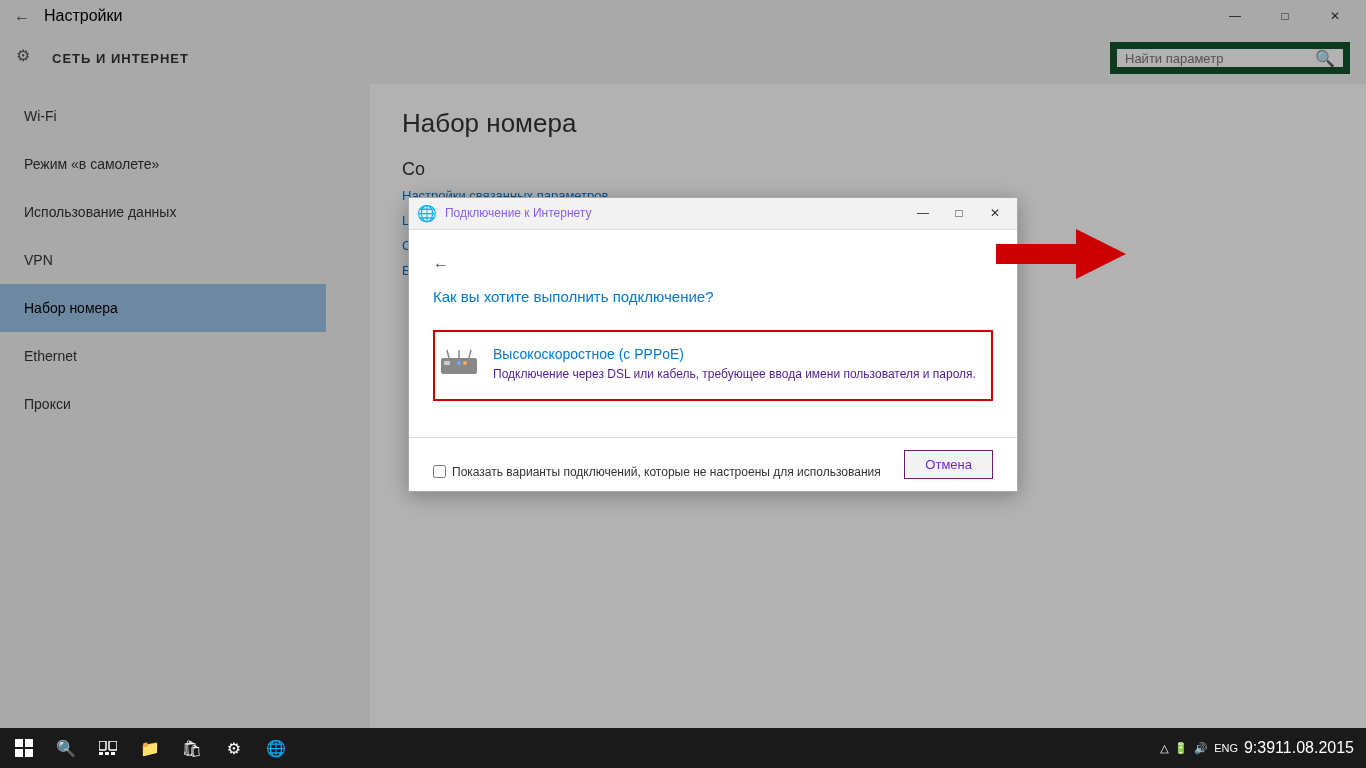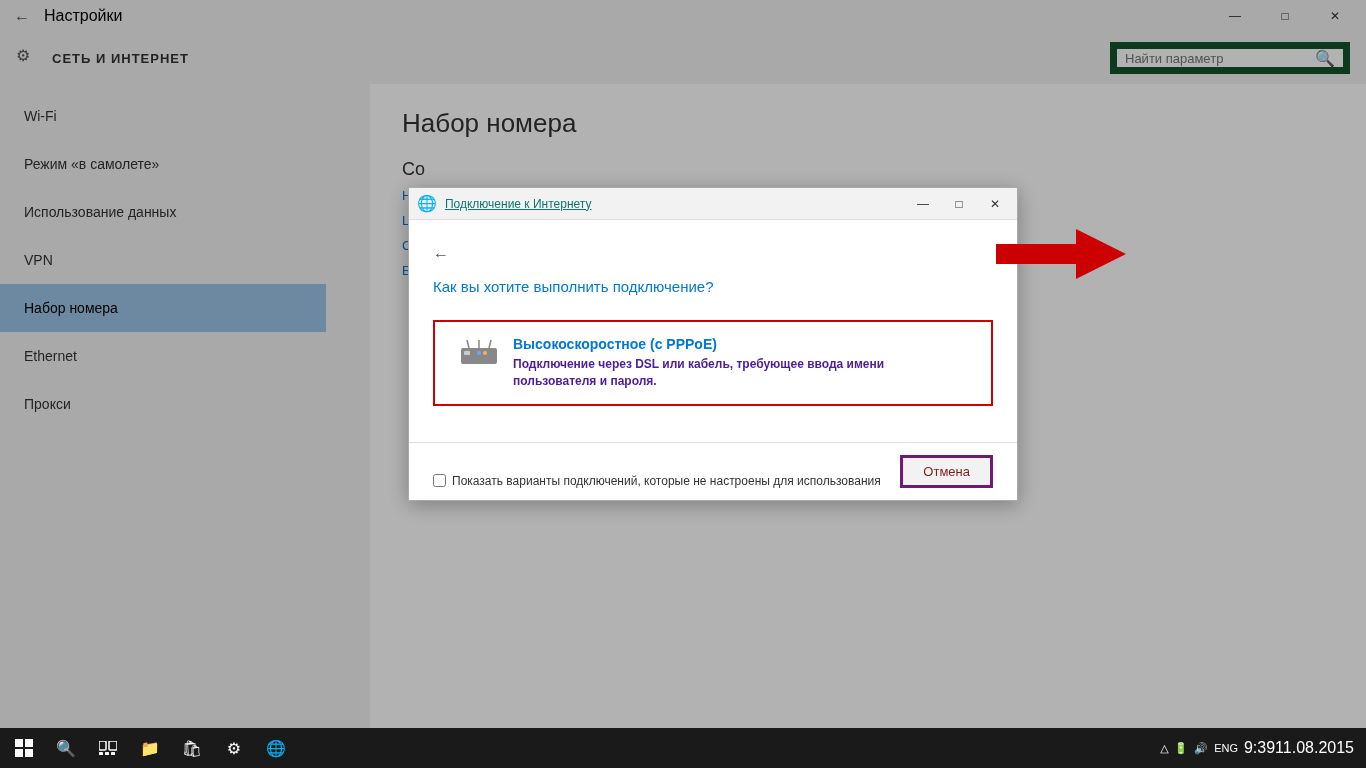--- a/index.html
+++ b/index.html
@@ -223,23 +223,22 @@
       display: flex;
       align-items: center;
       padding: 0 8px;
       gap: 8px;
     }
     .modal-title-icon {
       font-size: 16px;
     }
     .modal-title-text {
       font-size: 12px;
-      color: #0f766e;
+      color: #8b5cf6;
       flex: 1;
-      text-decoration: underline;
     }
     .modal-btn {
       width: 28px;
       height: 28px;
       border: none;
       background: transparent;
       cursor: pointer;
       display: flex;
       align-items: center;
       justify-content: center;
@@ -249,27 +248,26 @@
     .modal-content {
       padding: 24px 24px 16px 24px;
     }
     .modal-question {
       font-size: 15px;
       color: #0078d4;
       margin-bottom: 25px;
     }
     .connection-option {
       border: 2px solid #c00;
-      padding: 14px 24px;
+      padding: 14px 4px;
       display: flex;
       align-items: flex-start;
       gap: 14px;
       cursor: pointer;
       margin-bottom: 20px;
-      font-weight: bold;
     }
     .connection-icon {
       font-size: 28px;
       margin-top: 2px;
       flex-shrink: 0;
     }
     .connection-info {}
     .connection-title {
       font-size: 14px;
       color: #0078d4;
@@ -292,25 +290,25 @@
       align-items: center;
       gap: 6px;
       font-size: 12px;
       color: #333;
     }
     .modal-cancel-area {
       margin-left: auto;
     }
     .cancel-btn {
       padding: 6px 20px;
-      border: 3px solid #701a75;
+      border: 1px solid #701a75;
       background: #f2f2f2;
       cursor: pointer;
       font-size: 13px;
-      color: #7f1d1d;
+      color: #6d28d9;
     }
   </style>
 </head>
 <body>
 
 <div class="title-bar">
   <div class="title-bar-left">
     <button class="back-btn">←</button>
     <span>Настройки</span>
   </div>

